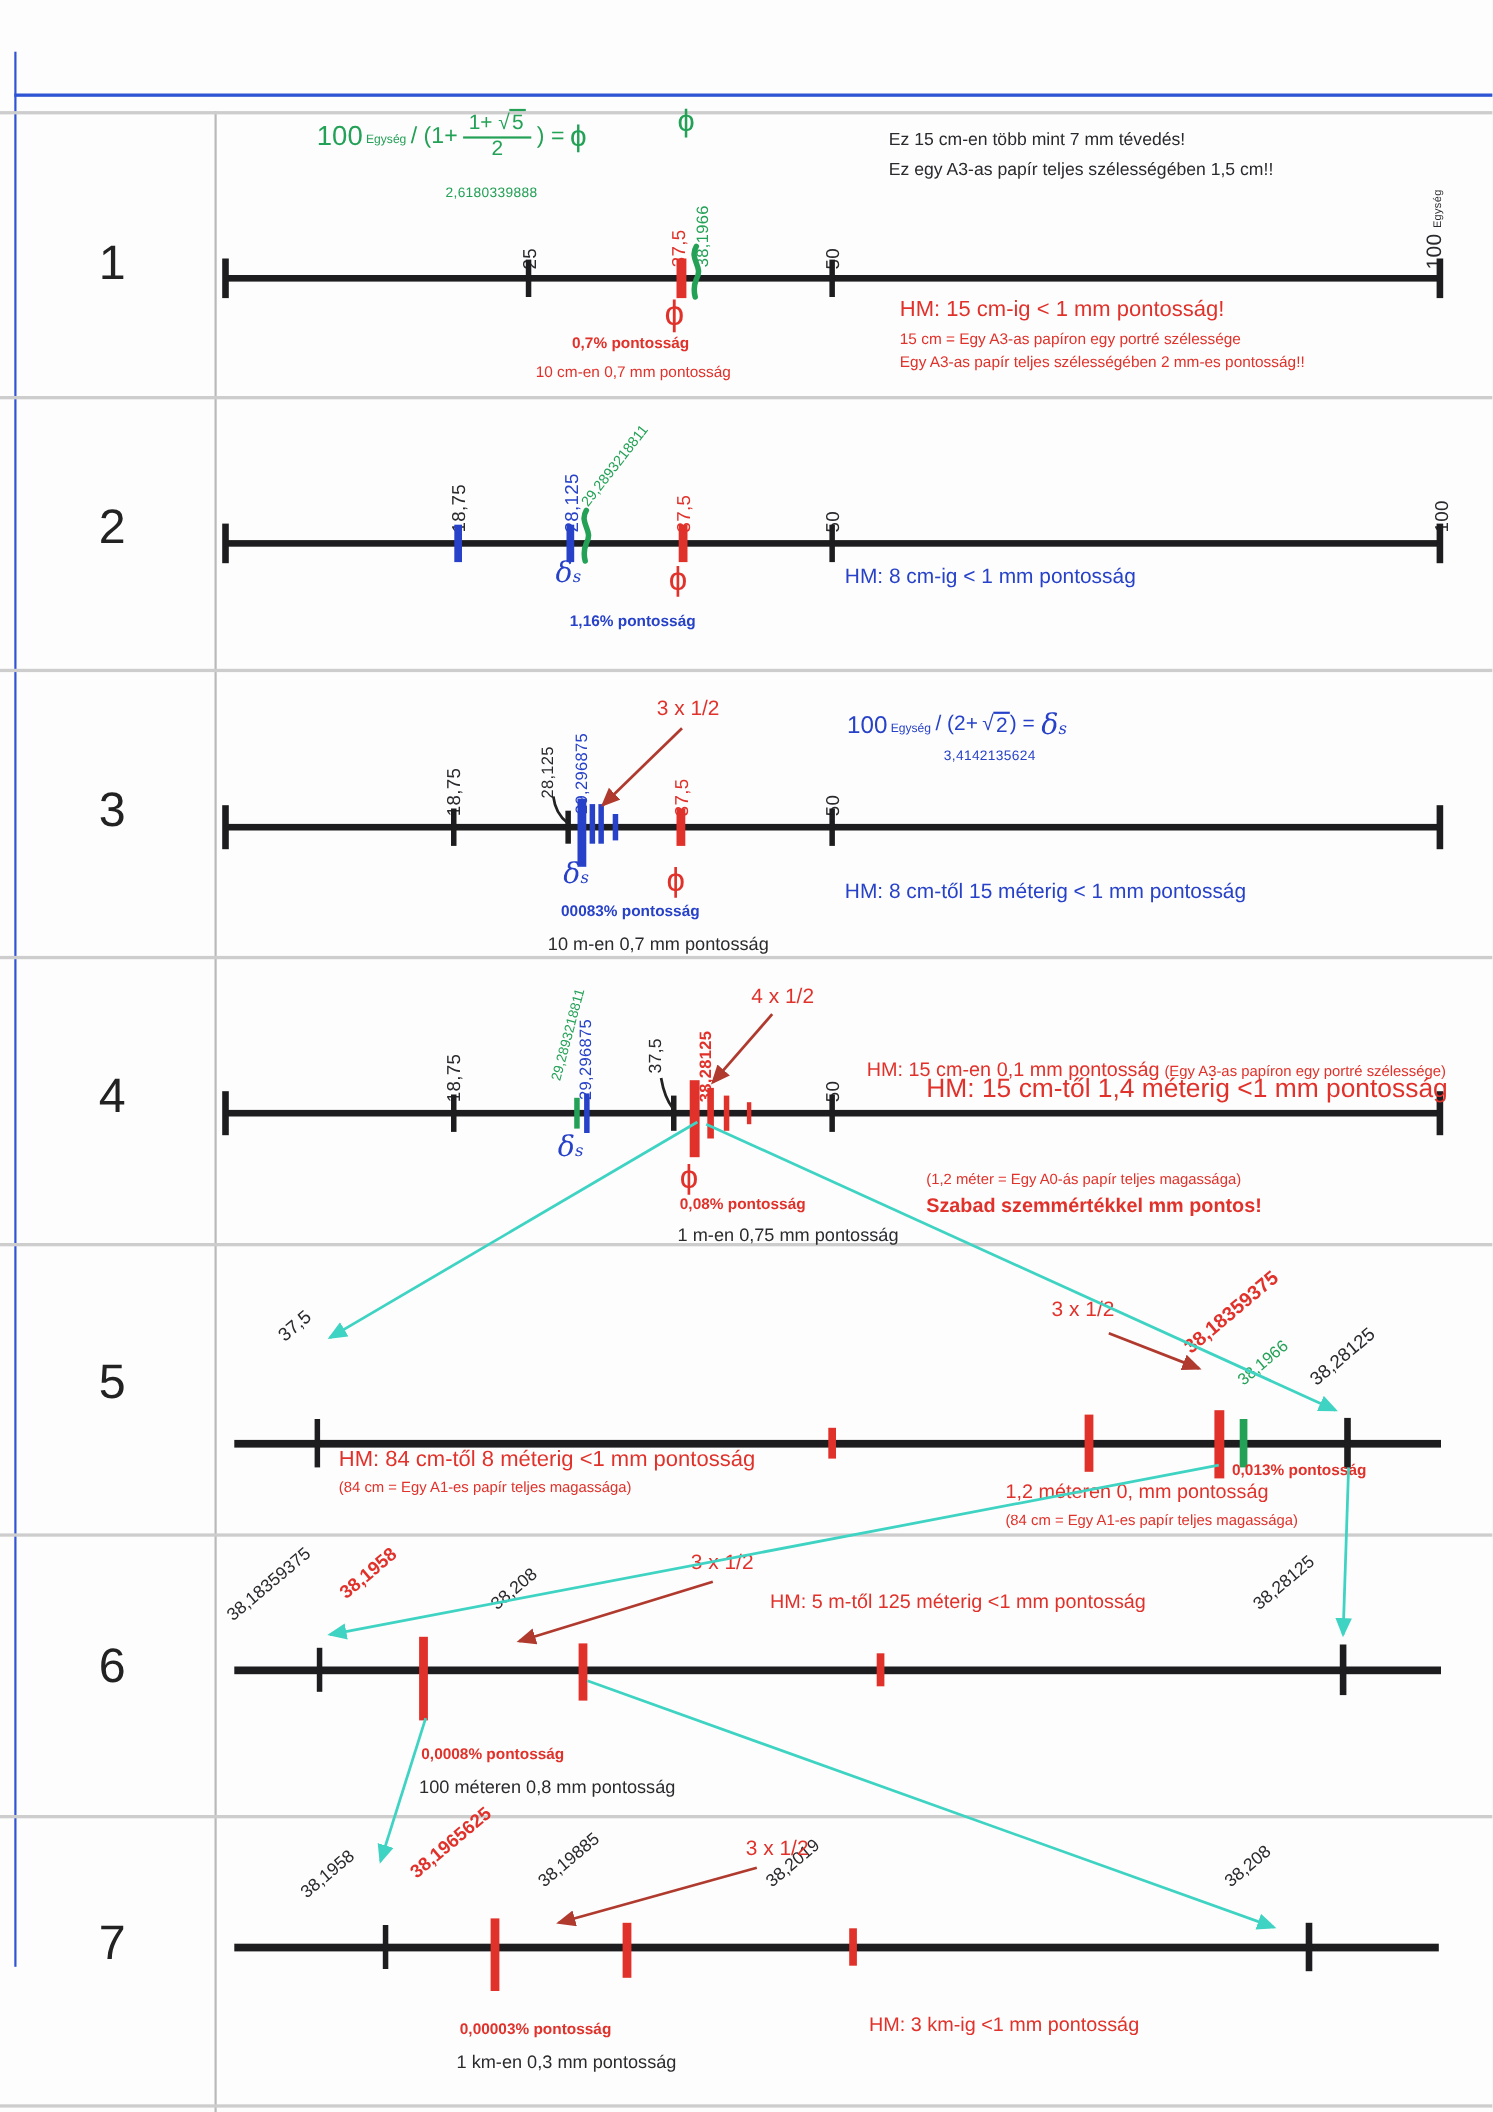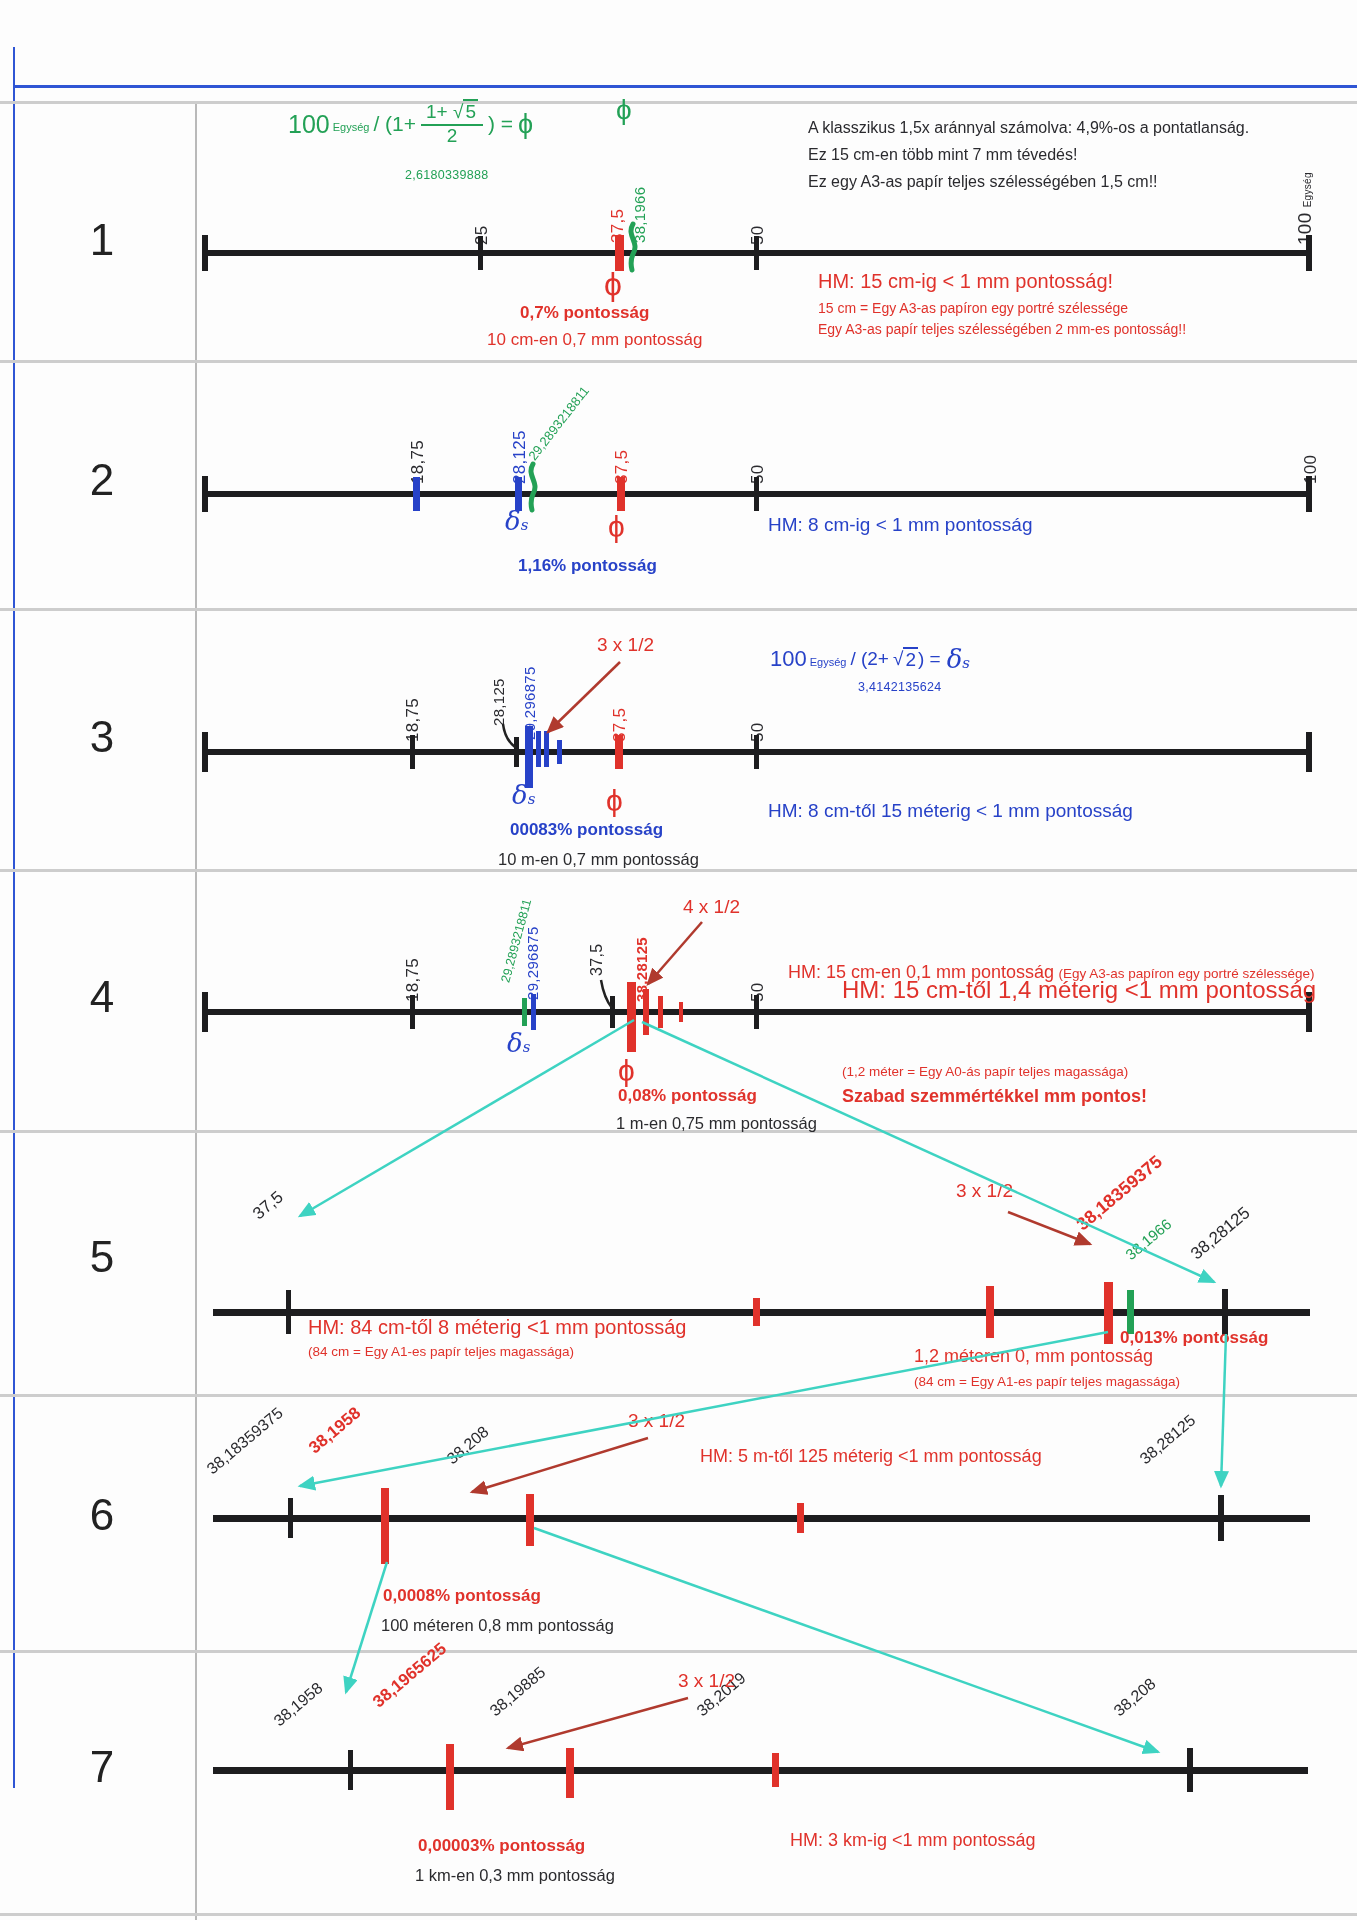--- a/index.html
+++ b/index.html
@@ -19,21 +19,21 @@
         font-size:17px;font-weight:500;letter-spacing:.3px;}
   .sl{position:absolute;transform:rotate(-40deg);transform-origin:0 100%;white-space:nowrap;
       font-size:16px;font-weight:500;}
   .sl55{position:absolute;transform:rotate(-52deg);transform-origin:0 100%;white-space:nowrap;font-size:13px;}
   .sl75{position:absolute;transform:rotate(-75deg);transform-origin:0 100%;white-space:nowrap;font-size:12.5px;}
   .phi{position:absolute;font-size:30px;font-weight:400;}
   .delta{position:absolute;font-size:26px;font-family:"DejaVu Serif",serif;font-style:italic;}
   .delta sub,.delta .sub{font-size:15px;}
   .hm{position:absolute;font-size:19px;white-space:nowrap;}
   .hm-sub{position:absolute;font-size:14px;white-space:nowrap;}
-  .acc{position:absolute;font-size:17px;font-weight:600;white-space:nowrap;}
+  .acc{position:absolute;font-size:14px;font-weight:600;white-space:nowrap;}
   .acc2{position:absolute;font-size:16.5px;white-space:nowrap;color:#2b2b2e;}
   .mult{position:absolute;font-size:19px;font-weight:500;color:#e0322b;white-space:nowrap;}
   .note{font-size:16px;line-height:27px;white-space:nowrap;color:#2a2a2e;}
   .formula{position:absolute;display:flex;align-items:center;white-space:nowrap;font-size:21px;}
   .formula .big{font-size:25px;} .formula .unit{font-size:11px;margin:6px 4px 0 3px;}
   .frac{display:inline-flex;flex-direction:column;align-items:center;margin:0 5px;font-size:19px;line-height:1.1;}
   .frac .num{border-bottom:2px solid currentColor;padding:0 5px 1px;}
   .rad{border-top:2px solid currentColor;padding:0 2px;}
   .fphi{font-size:27px;margin-left:5px;}
   .fval{position:absolute;font-size:12.5px;letter-spacing:.3px;}
@@ -73,21 +73,20 @@
         <span>√</span><span class="rad">5</span></span>
       <span>2</span>
     </span>
     <span>) =</span>
     <span class="fphi">ϕ</span>
   </div>
   <div class="fval green" style="left:405px;top:168px">2,6180339888</div>
   <div class="phi green" style="left:616px;top:94px;font-size:28px">ϕ</div>
 
   <div class="abs" style="left:808px;top:114px">
-    <div class="note">A klasszikus 1,5x aránnyal számolva: 4,9%-os a pontatlanság.</div>
     <div class="note">Ez 15 cm-en több mint 7 mm tévedés!</div>
     <div class="note">Ez egy A3-as papír teljes szélességében 1,5 cm!!</div>
   </div>
 
   <div class="vlab blk" style="left:472px;top:245px">25</div>
   <div class="vlab red" style="left:608px;top:243px">37,5</div>
   <div class="vlab green" style="left:631px;top:243px;font-size:15px">38,1966</div>
   <div class="vlab blk" style="left:748px;top:245px">50</div>
   <div class="vlab blk" style="left:1294px;top:245px"><span style="font-size:19px">100</span> <span style="font-size:10px">Egység</span></div>
 

